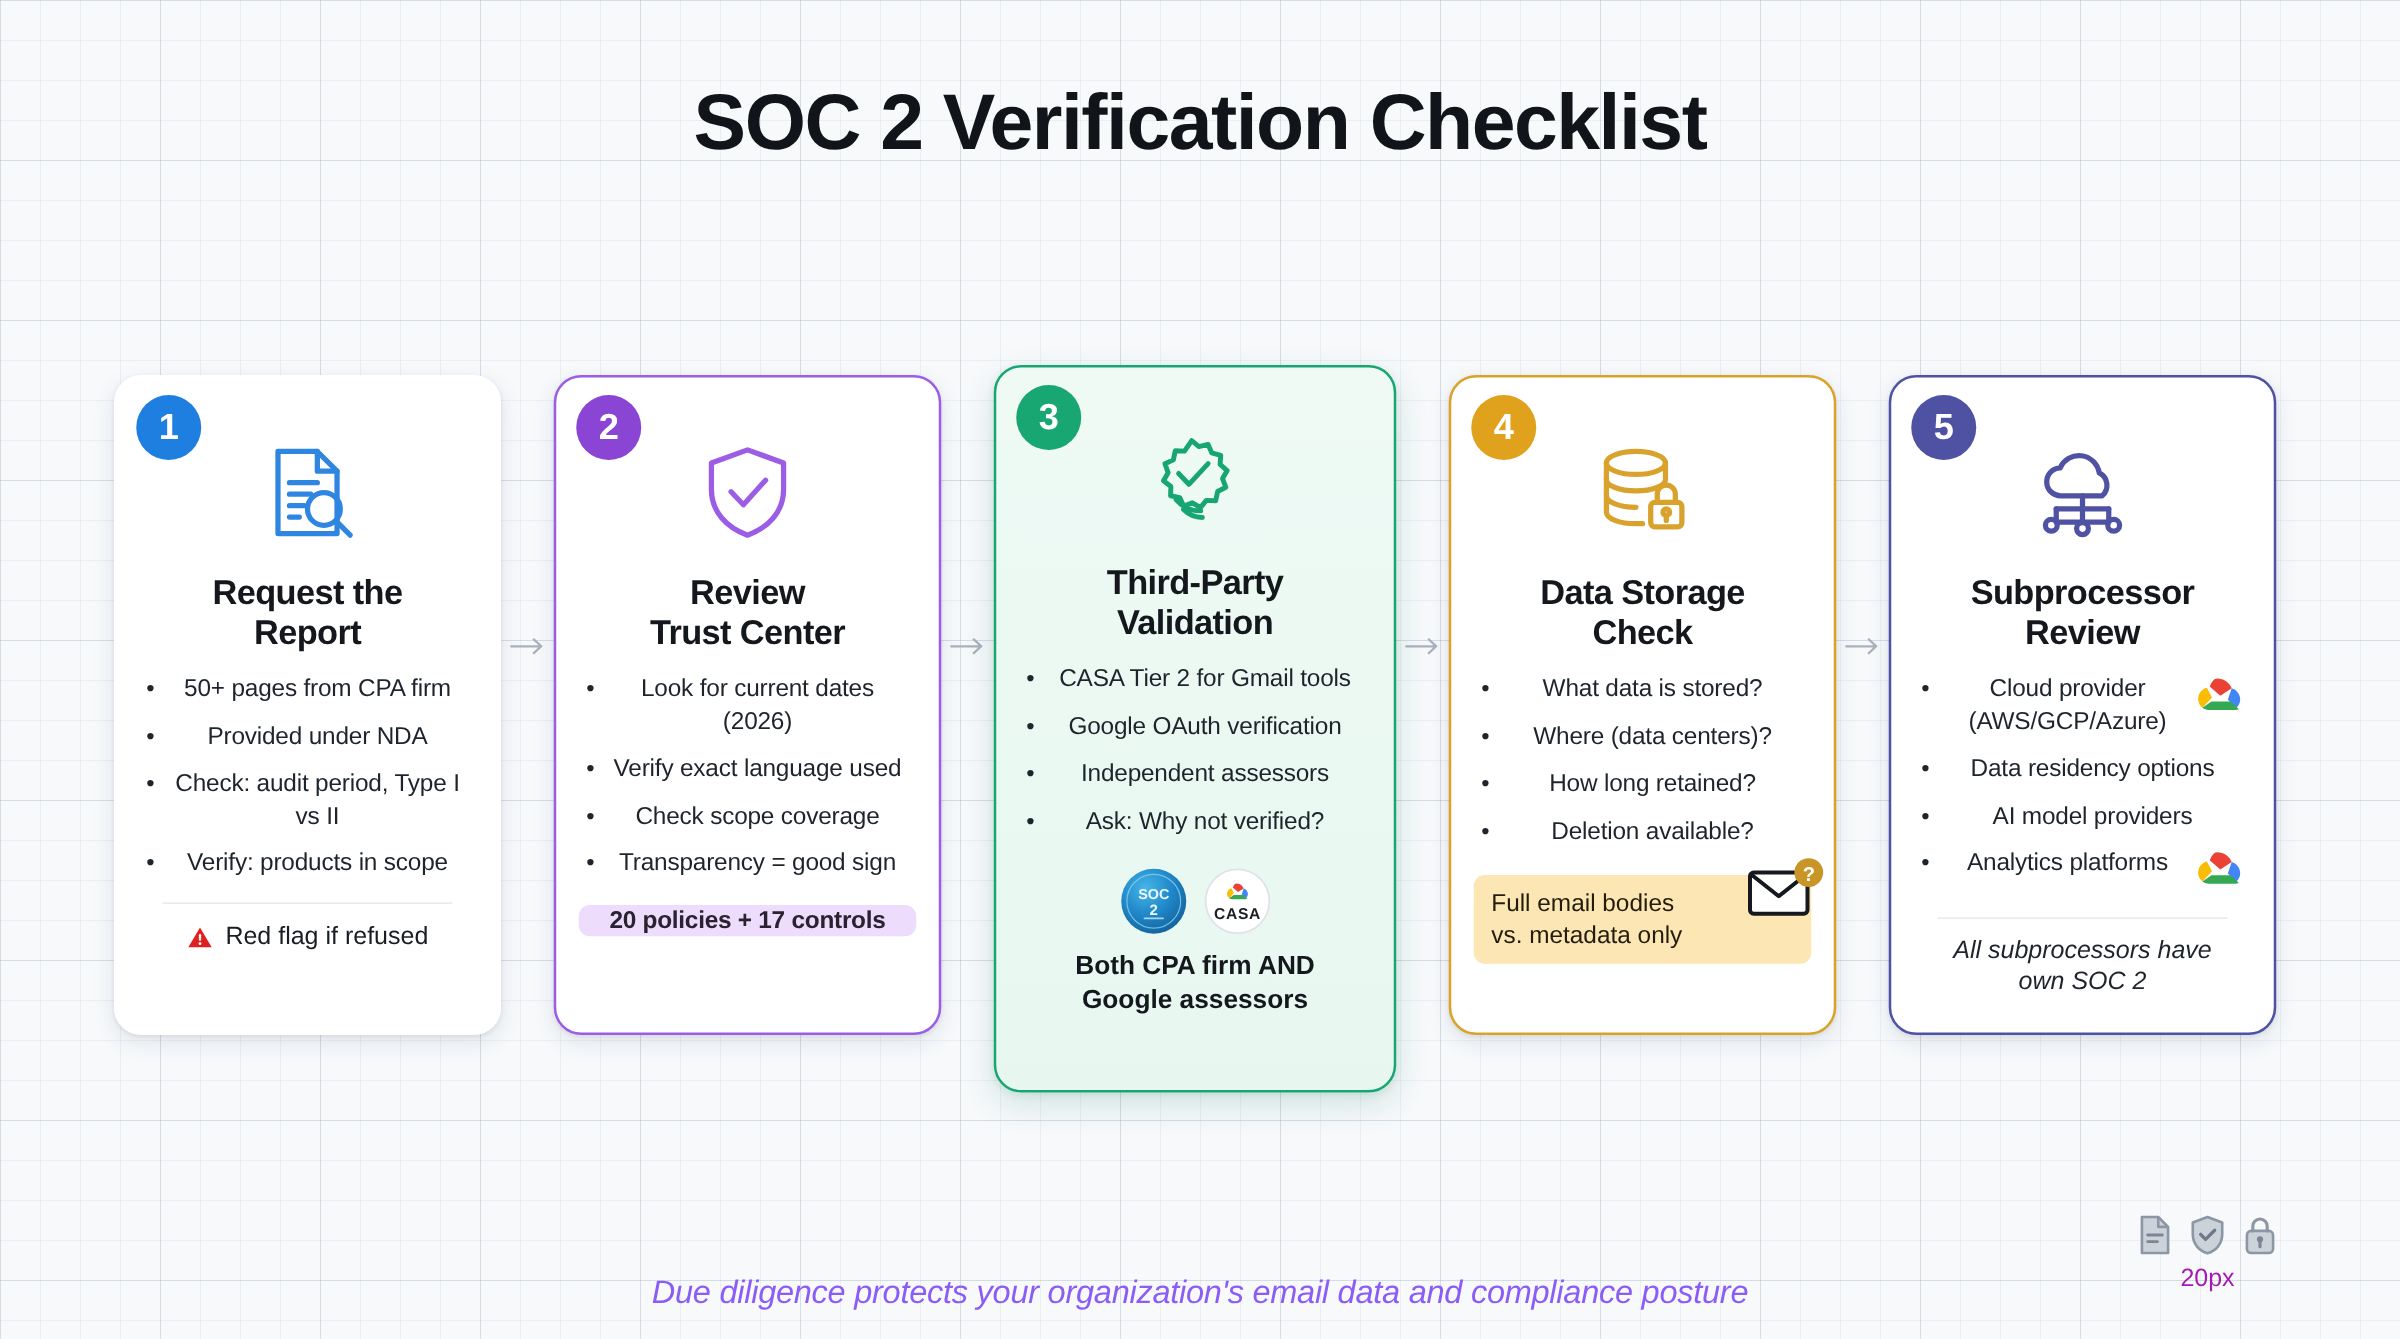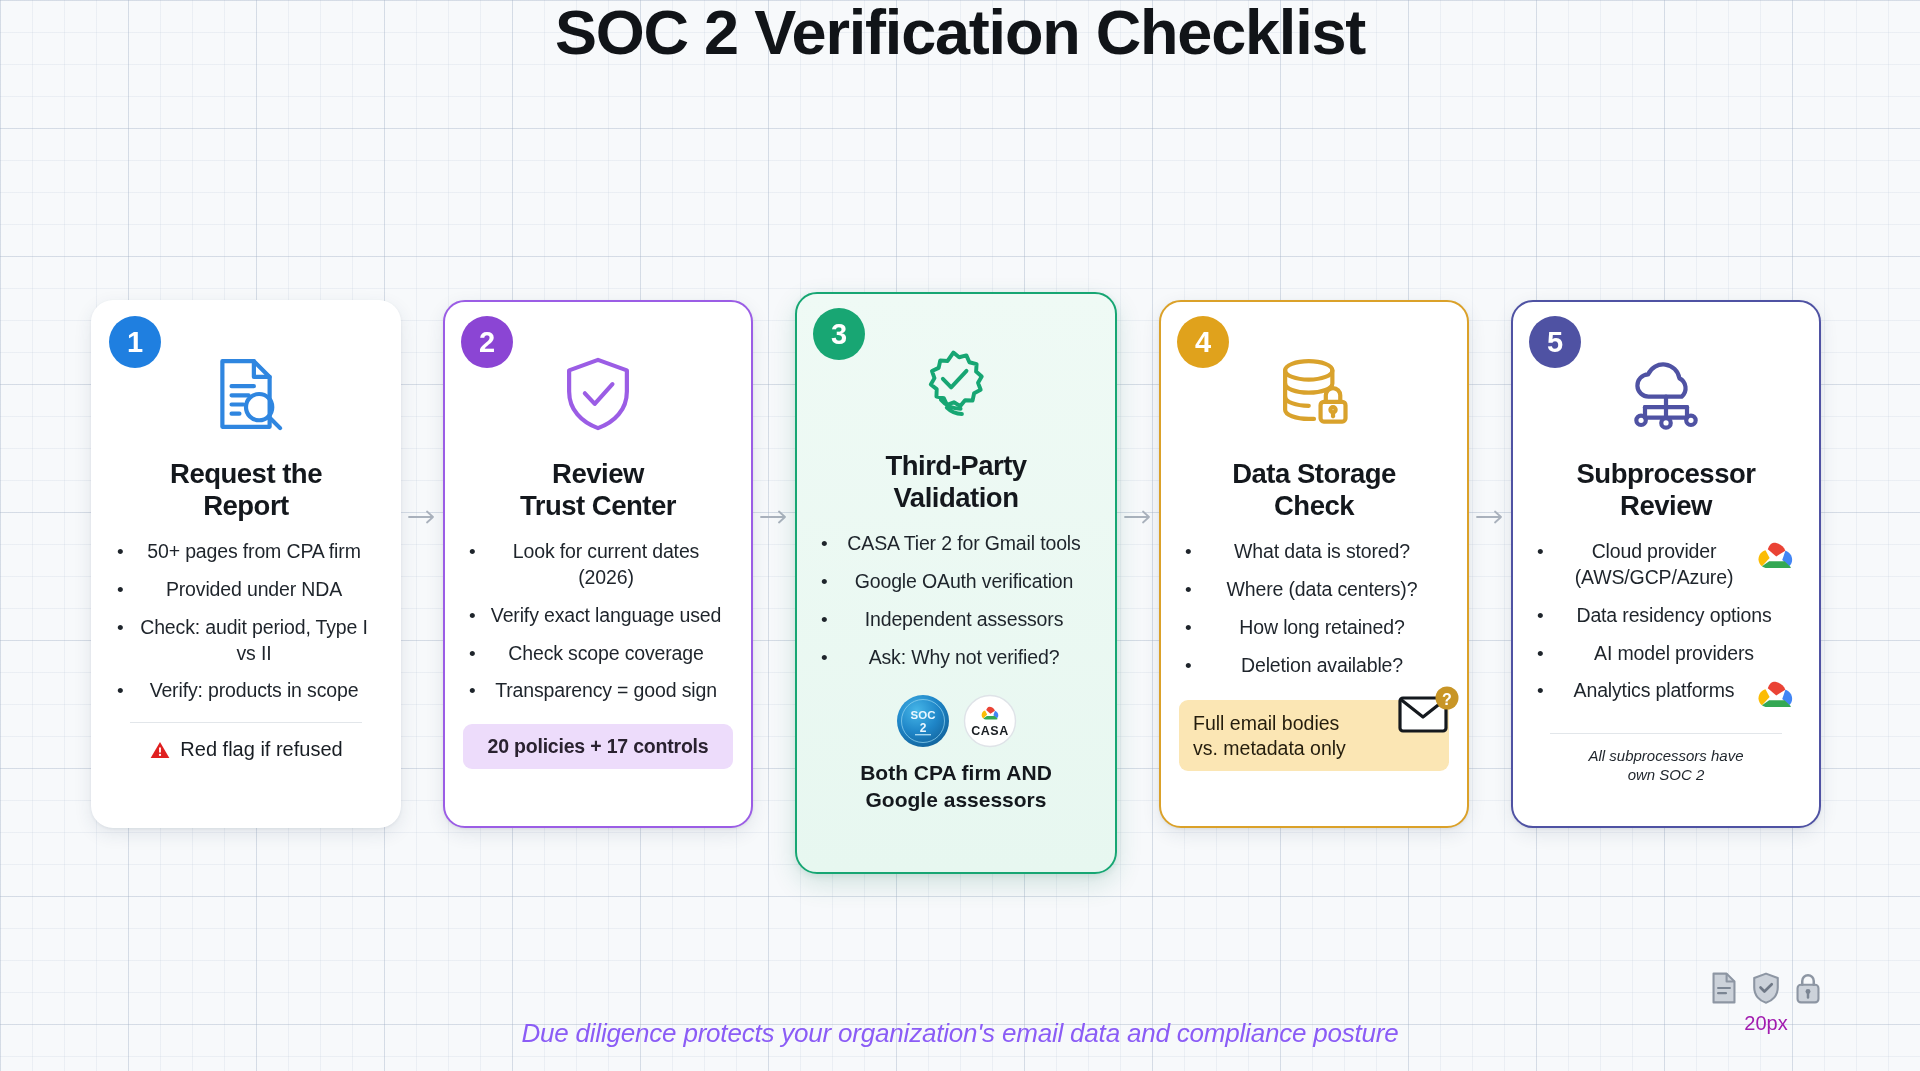--- a/index.html
+++ b/index.html
@@ -11,21 +11,21 @@
       linear-gradient(to right, rgba(168,182,200,.33) 1px, transparent 1px),
       linear-gradient(to bottom, rgba(168,182,200,.33) 1px, transparent 1px),
       linear-gradient(to right, rgba(190,203,218,.22) 1px, transparent 1px),
       linear-gradient(to bottom, rgba(190,203,218,.22) 1px, transparent 1px);
     background-size:128px 128px,128px 128px,32px 32px,32px 32px;
     position:relative;
   }
   .stage{ position:absolute; inset:0; }
 
   
-  .header{ text-align:center; }
+  .header{ text-align:center; padding-top:66px; }
   .title{
     font-size:63px; font-weight:bold; letter-spacing:-1.2px;
     color:#111418; line-height:1.03;
     font-family:"Liberation Sans", sans-serif;
   }
   .subtitle{
     margin-top:17px; font-size:37px; color:#3e4650; font-weight:400;
     letter-spacing:-.3px;
   }
 
@@ -73,31 +73,31 @@
   .bullet .txt{ flex:1;text-align:center; }
   .bullet.with-logo{ position:relative; }
 
   .divider{ width:86%; height:1px; background:#e2e6ea; margin:6px auto 0; }
   .flag-row{
     display:flex; align-items:center; justify-content:space-between; gap:9px;
     margin-top:15px; font-size:20px; color:#181d23;
   }
   .pill{
     margin-top:8px; background:#eddcfb; color:#2a2230;
-    border-radius:9px; padding:11px 14px; font-size:19.5px; font-weight:bold;
+    border-radius:9px; padding:1px 14px; font-size:19.5px; font-weight:bold;
     text-align:center; width:100%; letter-spacing:-.2px;
   }
   .amber-note{
     margin-top:10px; background:#fbe6b4; border-radius:9px;
     padding:11px 14px; font-size:19.5px; color:#241d0d; line-height:1.25;
     width:100%; position:relative;
   }
   .env-icon{ position:absolute; right:-12px; top:-14px; }
   .note-italic{
-    margin-top:13px; font-size:15px; font-style:italic; color:#1e242b;
+    margin-top:13px; font-size:20px; font-style:italic; color:#1e242b;
     text-align:center; line-height:1.25;
   }
   .caption-bold{
     margin-top:12px; font-size:21px; font-weight:bold; color:#14181d;
     text-align:center; line-height:1.25;
   }
   .logo-strip{ display:flex; gap:13px; justify-content:center; margin-top:12px; }
 
   .arrow{
     flex:0 0 42px; display:flex; align-items:center; justify-content:center;

